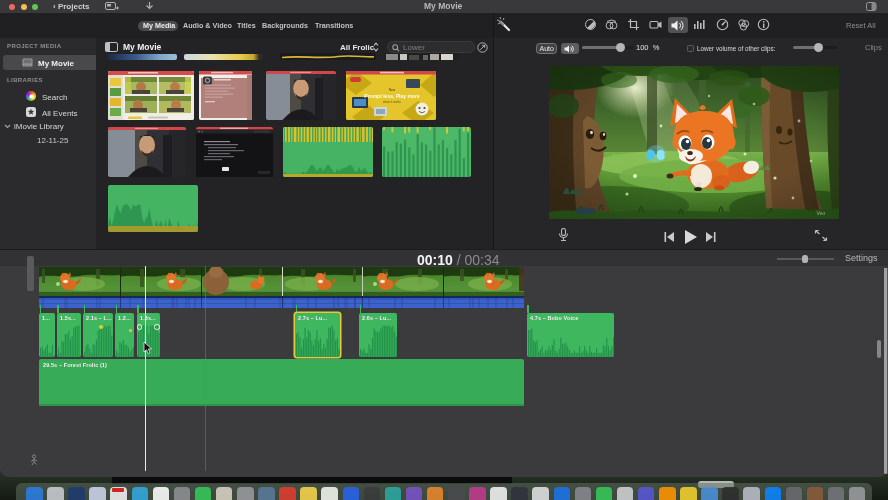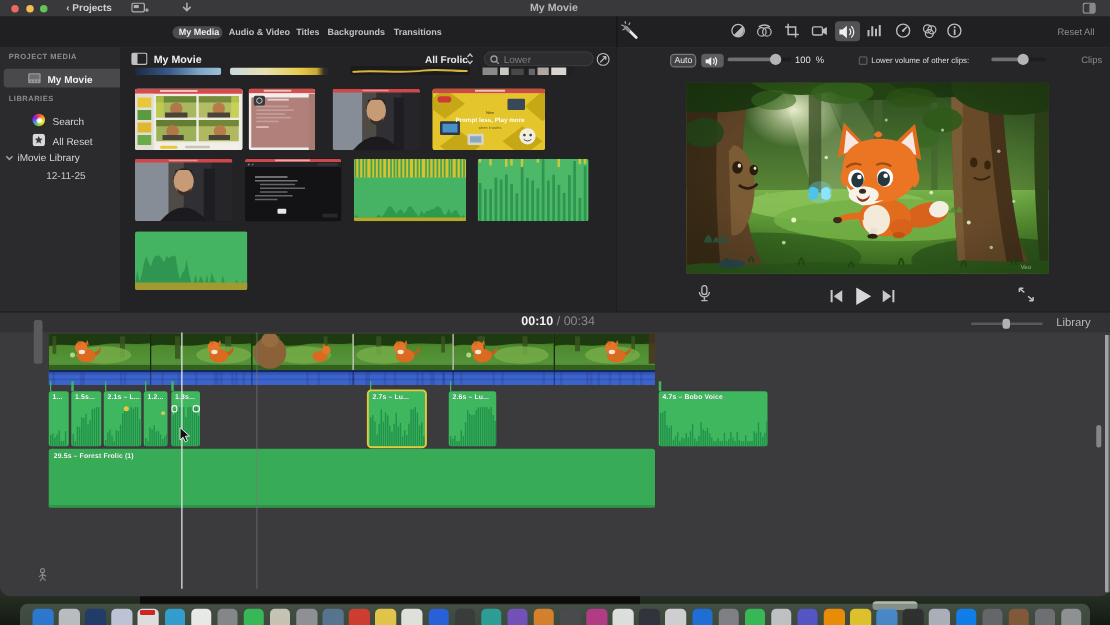--- a/index.html
+++ b/index.html
@@ -57,21 +57,21 @@
         </svg>
 <div class="abs" style="left:38px;top:20.5px;color:#f0f0f0;font-size:8px;font-weight:bold">My Movie</div>
 <div class="abs" style="left:7px;top:39px;color:#8e8e90;font-size:6px;font-weight:bold;letter-spacing:.4px">LIBRARIES</div>
 <div class="abs" style="left:26px;top:53px;width:10px;height:10px;border-radius:50%;background:conic-gradient(#e8453c,#f5a623,#f8e71c,#7ed321,#4a90d2,#9013fe,#e8453c)"></div>
 <div class="abs" style="left:27.5px;top:54.5px;width:7px;height:7px;border-radius:50%;background:radial-gradient(#fff 25%,rgba(255,255,255,0) 60%)"></div>
 <div class="abs" style="left:42px;top:54.5px;color:#d8d8d8;font-size:8px">Search</div>
 <svg class="abs" style="left:26px;top:69px" width="10" height="10" viewBox="0 0 10 10">
           <rect width="10" height="10" rx="2.5" fill="#d8d8da"></rect>
           <path d="M5,1.8 L5.9,3.8 L8.1,4 L6.4,5.5 L7,7.7 L5,6.5 L3,7.7 L3.6,5.5 L1.9,4 L4.1,3.8 Z" fill="#3a3a3c"></path>
         </svg>
-<div class="abs" style="left:42px;top:70.5px;color:#d8d8d8;font-size:8px">All Reset</div>
+<div class="abs" style="left:42px;top:70.5px;color:#d8d8d8;font-size:8px">All Events</div>
 <svg class="abs" style="left:4px;top:84.5px" width="7" height="7" viewBox="0 0 7 7">
           <path d="M1,2 L3.5,4.5 L6,2" stroke="#a0a0a2" stroke-width="1.2" fill="none"></path>
         </svg>
 <div class="abs" style="left:14px;top:84px;color:#d8d8d8;font-size:8px">iMovie Library</div>
 <div class="abs" style="left:37px;top:98px;color:#cacaca;font-size:8px">12-11-25</div>
 </div>
       <div class="abs" style="left:96px;top:38px;width:397px;height:211px;background:#232325;overflow:hidden">
         <svg class="abs" style="left:9px;top:4px" width="13" height="10" viewBox="0 0 13 10">
           <rect x="0.5" y="0.5" width="12" height="9" rx="1.5" fill="none" stroke="#c0c0c0"></rect>
           <rect x="0.5" y="0.5" width="4.5" height="9" fill="#c0c0c0"></rect>
@@ -543,24 +543,24 @@
 <div class="abs" style="left:582px;top:45.5px;width:38px;height:3px;background:#707072;border-radius:1.5px"></div>
 <div class="abs" style="left:615.5px;top:42.5px;width:9px;height:9px;border-radius:50%;background:#b4b4b6"></div>
 <div class="abs" style="left:636px;top:43px;color:#e0e0e0;font-size:7.5px">100&nbsp;&nbsp;%</div>
 <div class="abs" style="left:687px;top:44.5px;width:7px;height:7px;background:#2a2a2c;border:1px solid #5a5a5c;border-radius:1.5px"></div>
 <div class="abs" style="left:697px;top:44.8px;color:#dcdcdc;font-size:6.3px">Lower volume of other clips:</div>
 <div class="abs" style="left:793px;top:45.5px;width:44px;height:3px;background:#1d1d1f;border-radius:1.5px"></div>
 <div class="abs" style="left:793px;top:45.5px;width:25px;height:3px;background:#707072;border-radius:1.5px"></div>
 <div class="abs" style="left:814px;top:42.5px;width:9px;height:9px;border-radius:50%;background:#b4b4b6"></div>
 <div class="abs" style="left:865px;top:43px;color:#89898b;font-size:7.5px">Clips</div>
 <div class="abs" style="left:0;top:249px;width:888px;height:17px;background:#323234;border-top:1px solid #1c1c1e">
-<div class="abs" style="left:417px;top:2px;color:#f2f2f2;font-size:10px;font-weight:bold">00:10<span style="color:#8a8a8c;font-weight:normal"> / 00:34</span></div>
+<div class="abs" style="left:417px;top:2px;color:#f2f2f2;font-size:14px;font-weight:bold">00:10<span style="color:#8a8a8c;font-weight:normal"> / 00:34</span></div>
 <div class="abs" style="left:777px;top:8px;width:57px;height:1.6px;background:#59595b"></div>
 <div class="abs" style="left:802px;top:4.5px;width:5.5px;height:8.5px;background:#b2b2b4;border-radius:2.5px"></div>
-<div class="abs" style="left:845px;top:2.5px;color:#b8b8ba;font-size:9px">Library</div>
+<div class="abs" style="left:845px;top:2.5px;color:#b8b8ba;font-size:9px">Settings</div>
 </div>
       <div class="abs" style="left:0;top:266px;width:888px;height:211px;background:#3b3b3d">
         <div class="abs" style="left:27px;top:-10px;width:7px;height:35px;background:#5a5a5c;border-radius:2px"></div>
         <div class="abs" style="left:39px;top:1px;width:485px;height:29px;background:#2a4418;overflow:hidden">
           <svg width="0" height="0" style="position:absolute">
             <defs>
               <linearGradient id="fsg" x1="0" y1="0" x2="0" y2="1">
                 <stop offset="0" stop-color="#28481a"></stop>
                 <stop offset="0.35" stop-color="#4e8a2e"></stop>
                 <stop offset="0.8" stop-color="#55943a"></stop>

